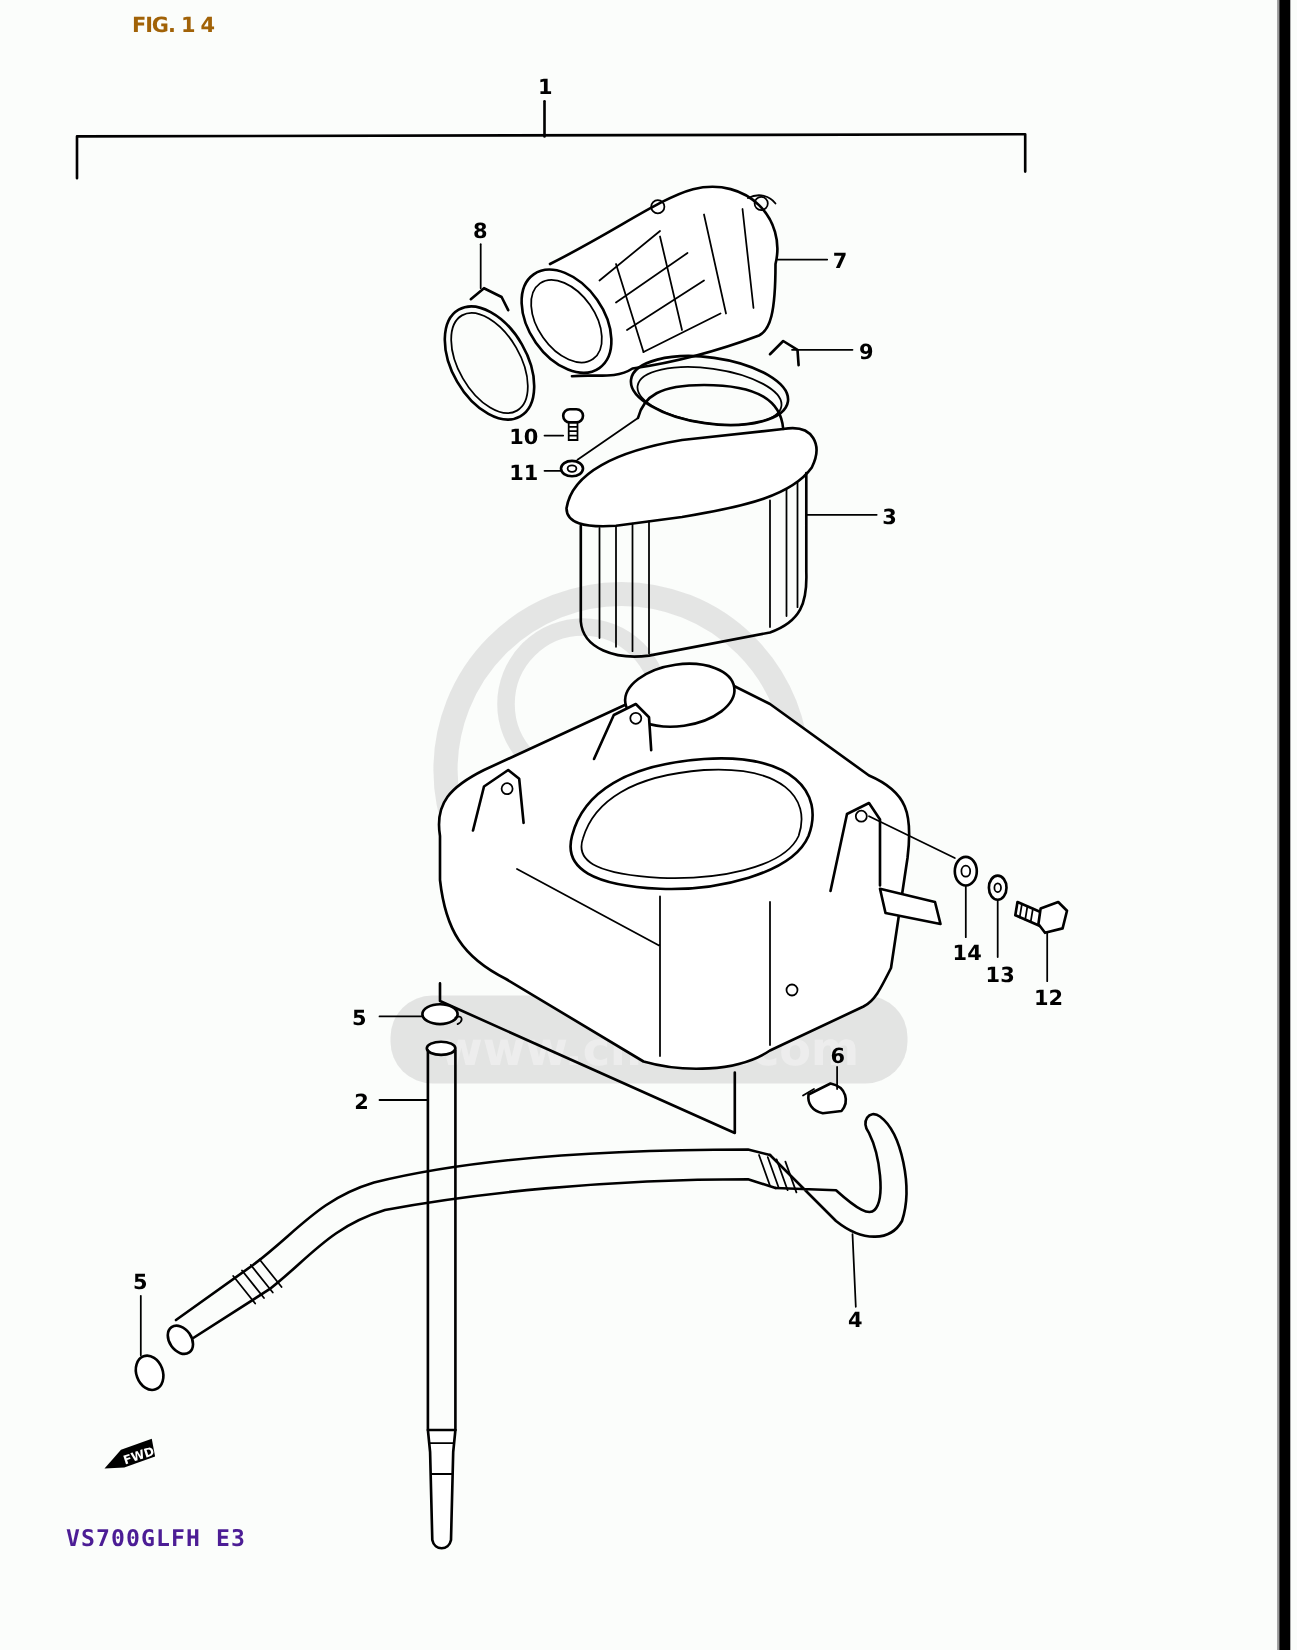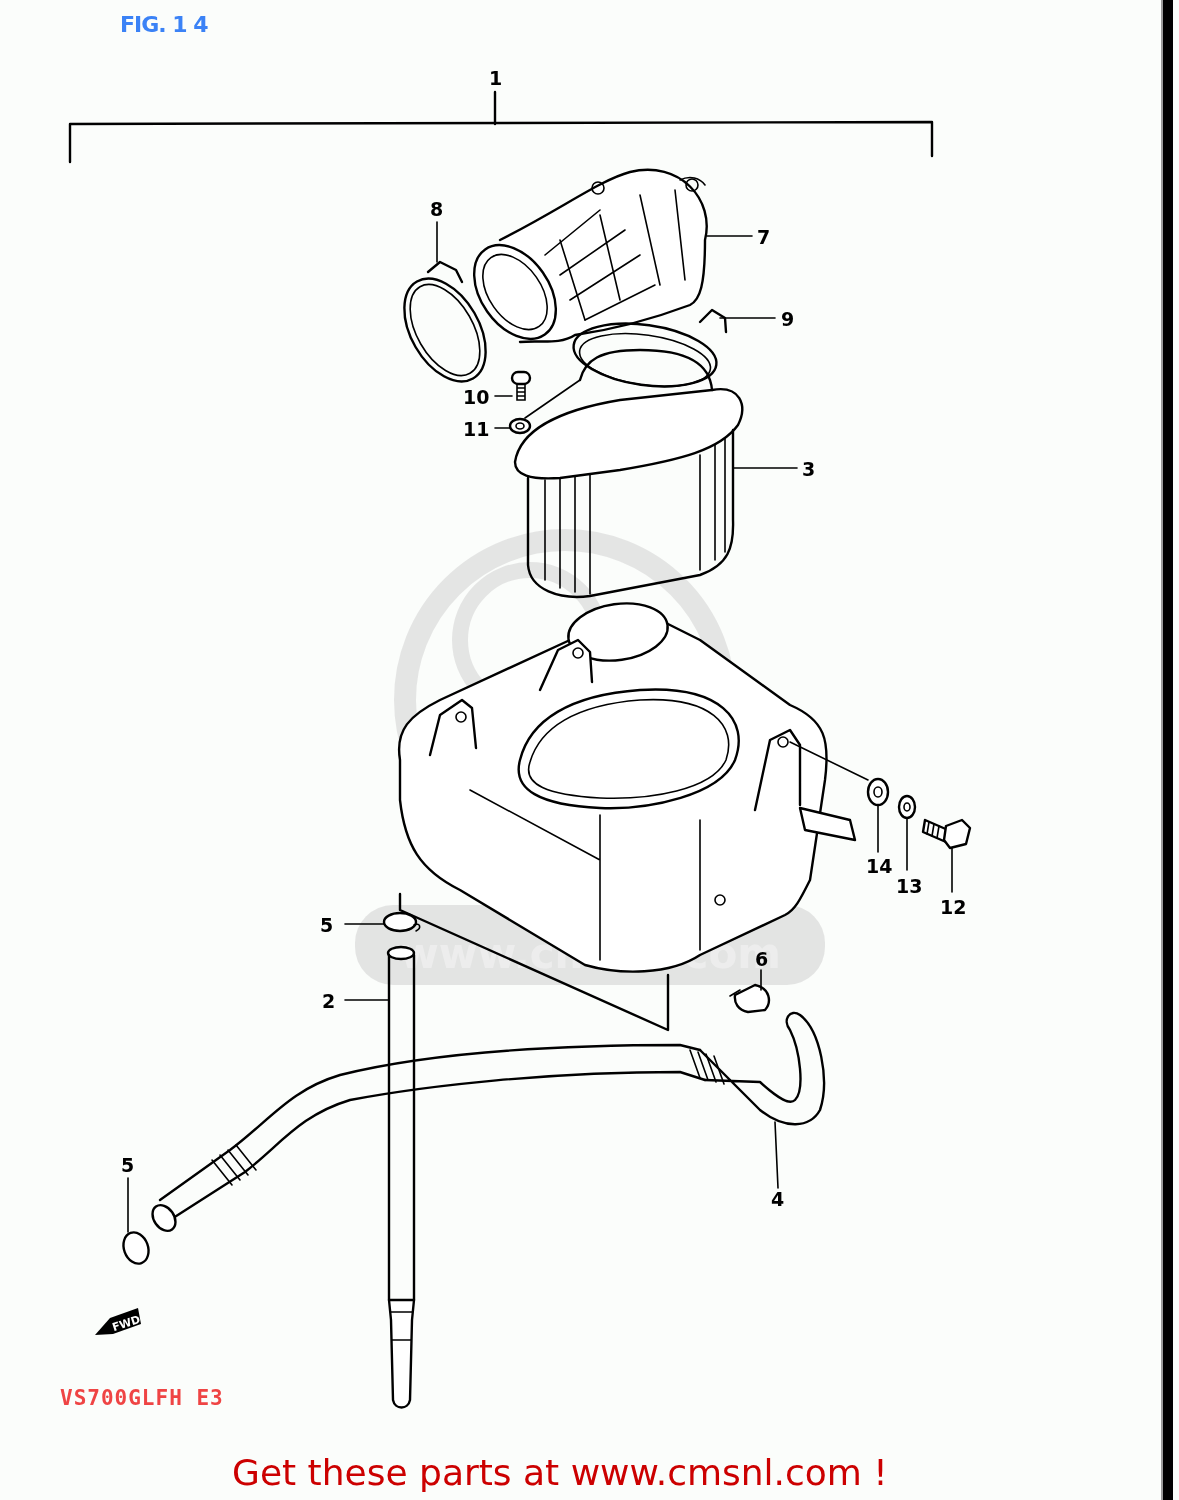--- a/index.html
+++ b/index.html
@@ -1,23 +1,23 @@
 <!DOCTYPE html>
 <html><head>
 <meta charset="utf-8">
 <style>
   html, body { margin: 0; padding: 0; background: #fbfdfb; }
   body { width: 1179px; height: 1500px; position: relative; overflow: hidden;
          font-family: "DejaVu Sans", sans-serif; }
   .page { position: absolute; left: 0; top: 0; width: 1179px; height: 1500px; }
   .section-title { position: absolute; left: 20px; top: 22px; font-size: 25px; color: #595959;
          font-family: "DejaVu Sans", sans-serif; letter-spacing: 0.3px; z-index: 3; white-space: nowrap; }
-  .fig-title { position: absolute; left: 120px; top: 12px; font-size: 22px; font-weight: bold; color: #3b82f6;
+  .fig-title { position: absolute; left: 120px; top: 12px; font-size: 19px; font-weight: bold; color: #a16207;
          font-family: "DejaVu Sans", sans-serif; z-index: 2; white-space: nowrap; letter-spacing: -1px; }
-  .model-code { position: absolute; left: 60px; top: 1386px; font-size: 21px; font-weight: bold; color: #ef4444;
+  .model-code { position: absolute; left: 60px; top: 1386px; font-size: 21px; font-weight: bold; color: #4c1d95;
          font-family: "DejaVu Sans Mono", monospace; letter-spacing: 1px; white-space: nowrap; }
   .promo { position: absolute; left: 232px; top: 1452px; font-size: 36px; color: #cc0000;
          font-family: "DejaVu Sans", sans-serif; white-space: nowrap; text-decoration: none; }
   .right-border { position: absolute; left: 1163px; top: 0; width: 10px; height: 1500px; background: #000; }
   .right-border-gray { position: absolute; left: 1161px; top: 0; width: 2px; height: 1500px; background: #9a9a9a; }
   svg.diagram { position: absolute; left: 0; top: 0; }
   .callout { font-family: "DejaVu Sans", sans-serif; font-size: 19px; font-weight: bold; fill: #000; }
   .ln { stroke: #000; stroke-width: 2.4; fill: none; stroke-linecap: round; stroke-linejoin: round; }
   .lnt { stroke: #000; stroke-width: 1.6; fill: none; stroke-linecap: round; }
   .fill-w { fill: #fff; }
@@ -192,15 +192,14 @@
     </g>
 
     <g>
       <path d="M95 1335 L110 1318 L138 1308 L141 1324 L113 1334 Z" fill="#000"></path>
       <text x="112" y="1329" font-size="11" font-weight="bold" fill="#fff" transform="rotate(-18 120 1325)">FWD</text>
     </g>
   </svg>
 
   <div class="model-code">VS700GLFH  E3</div>
 
-  <a class="promo">Get these parts at www.cmsnl.com !</a>
 
 </div>
 
 </body></html>

